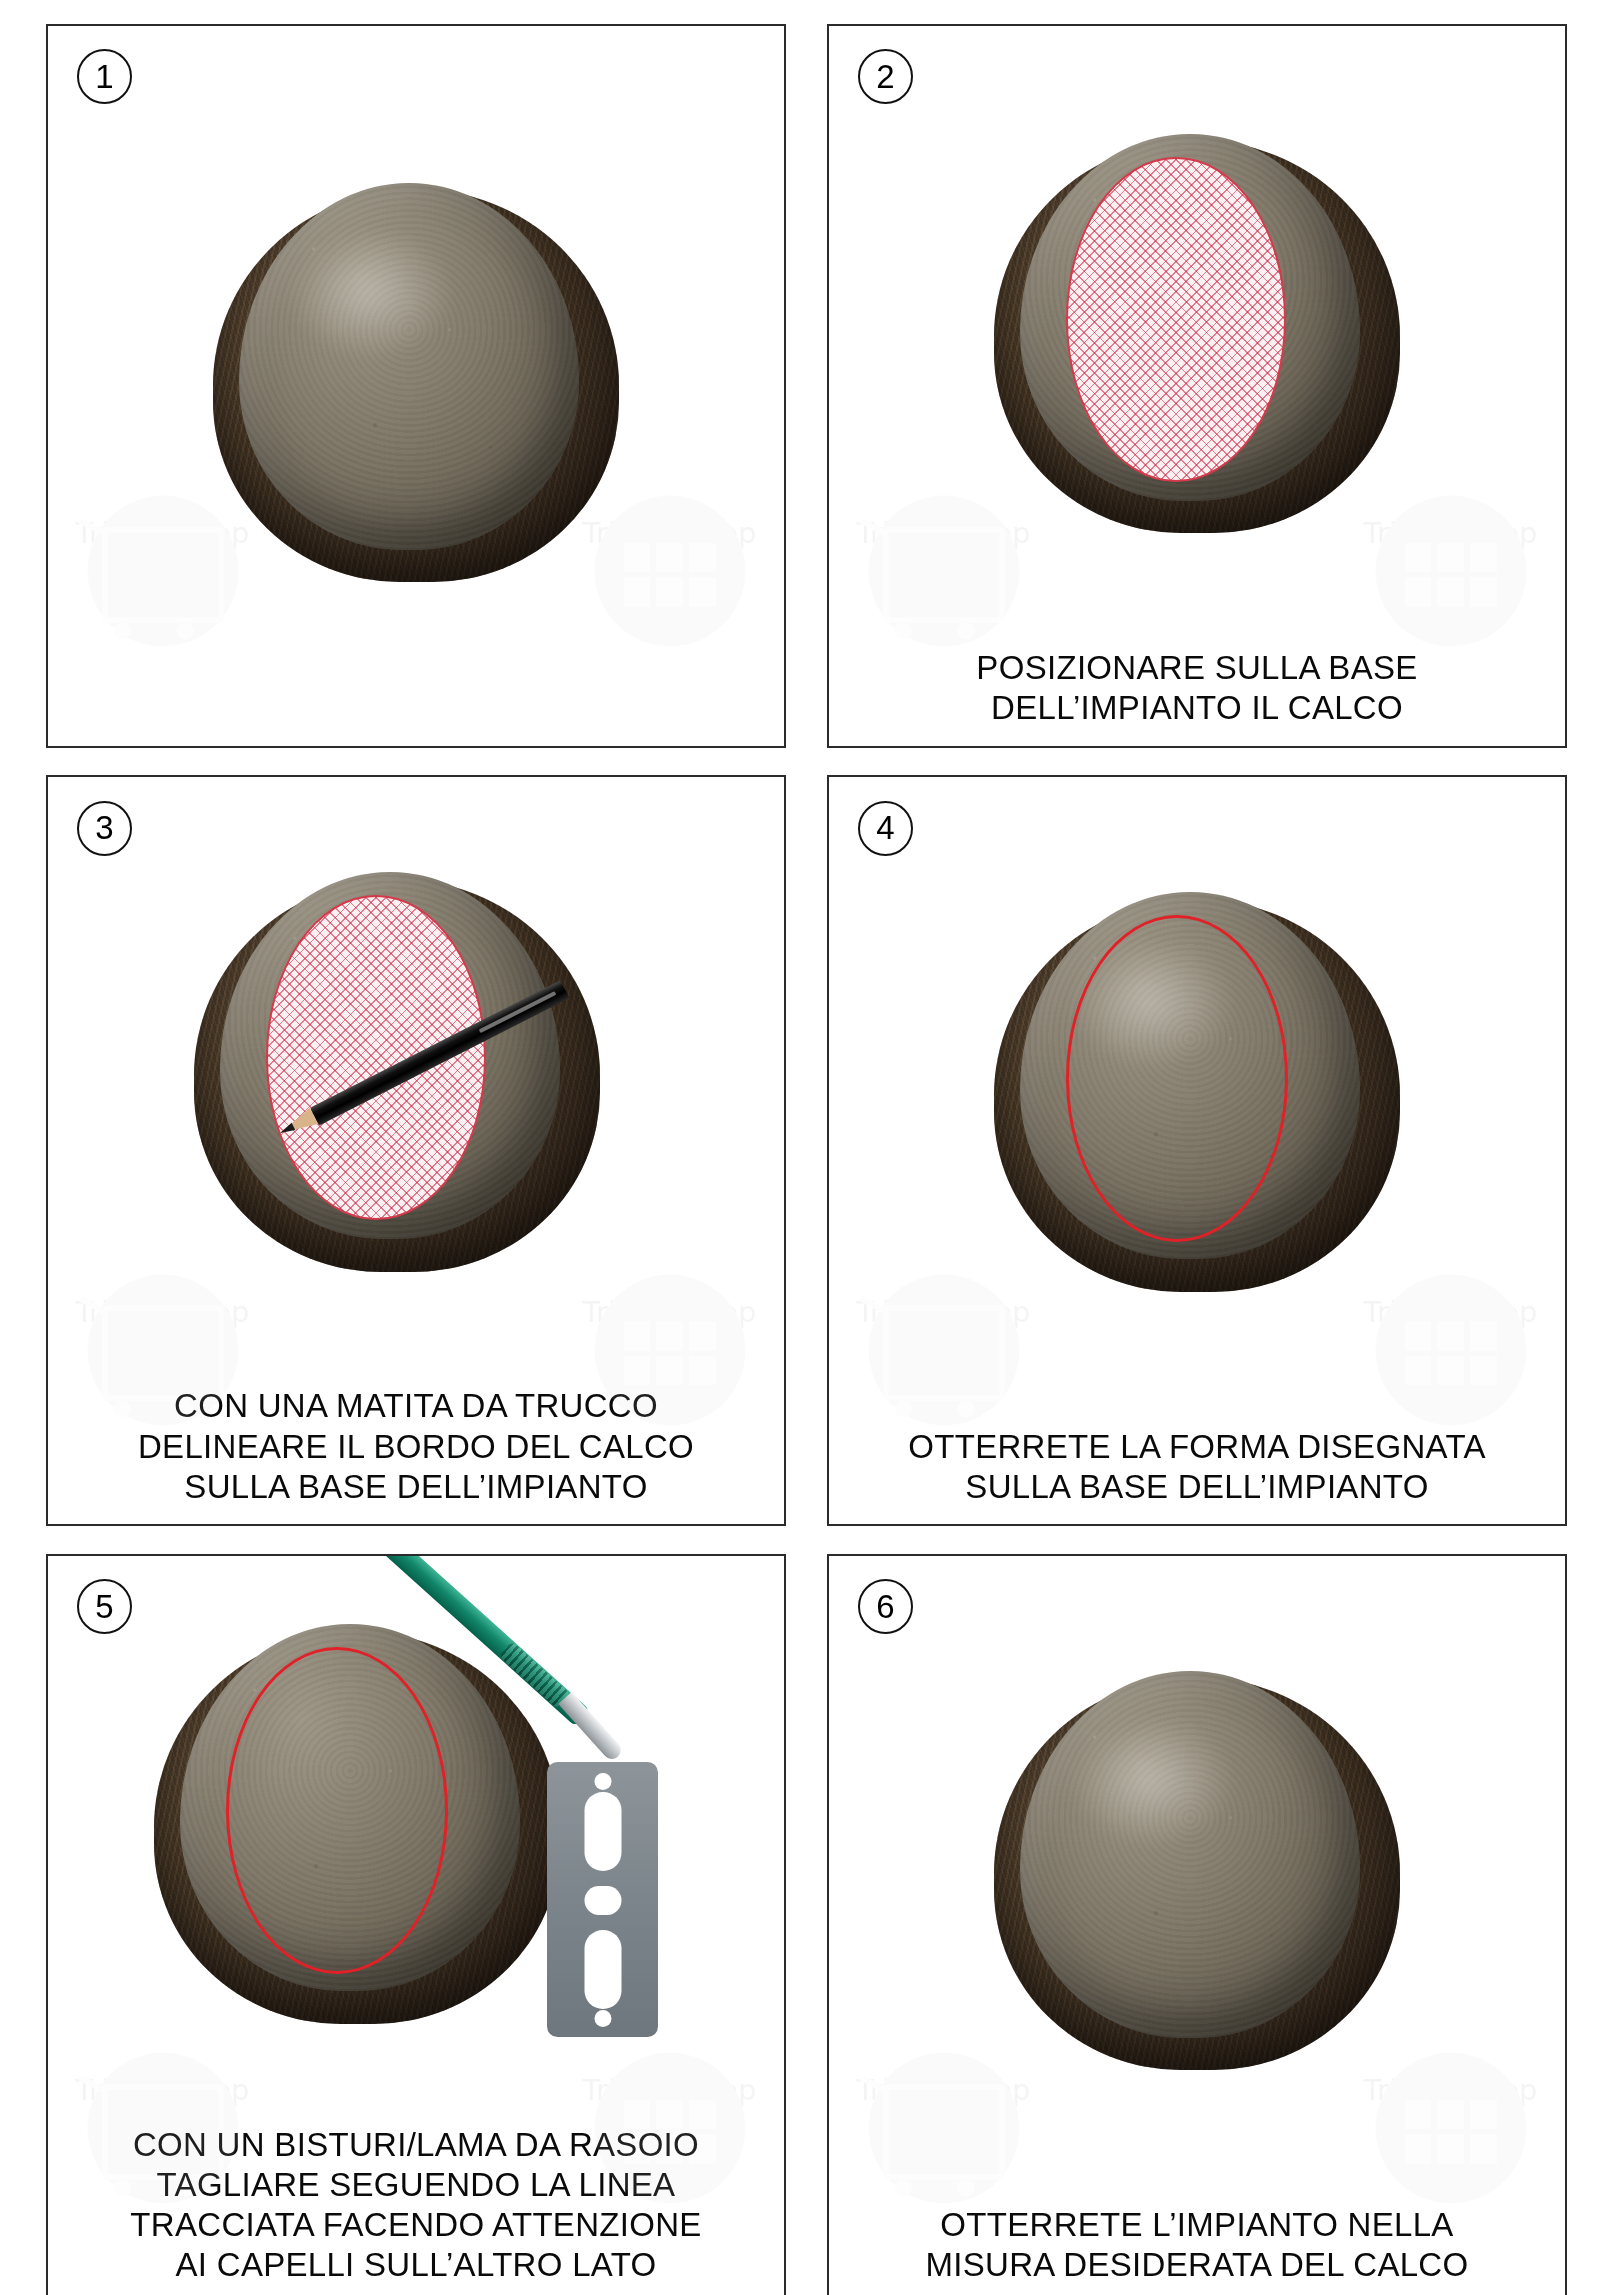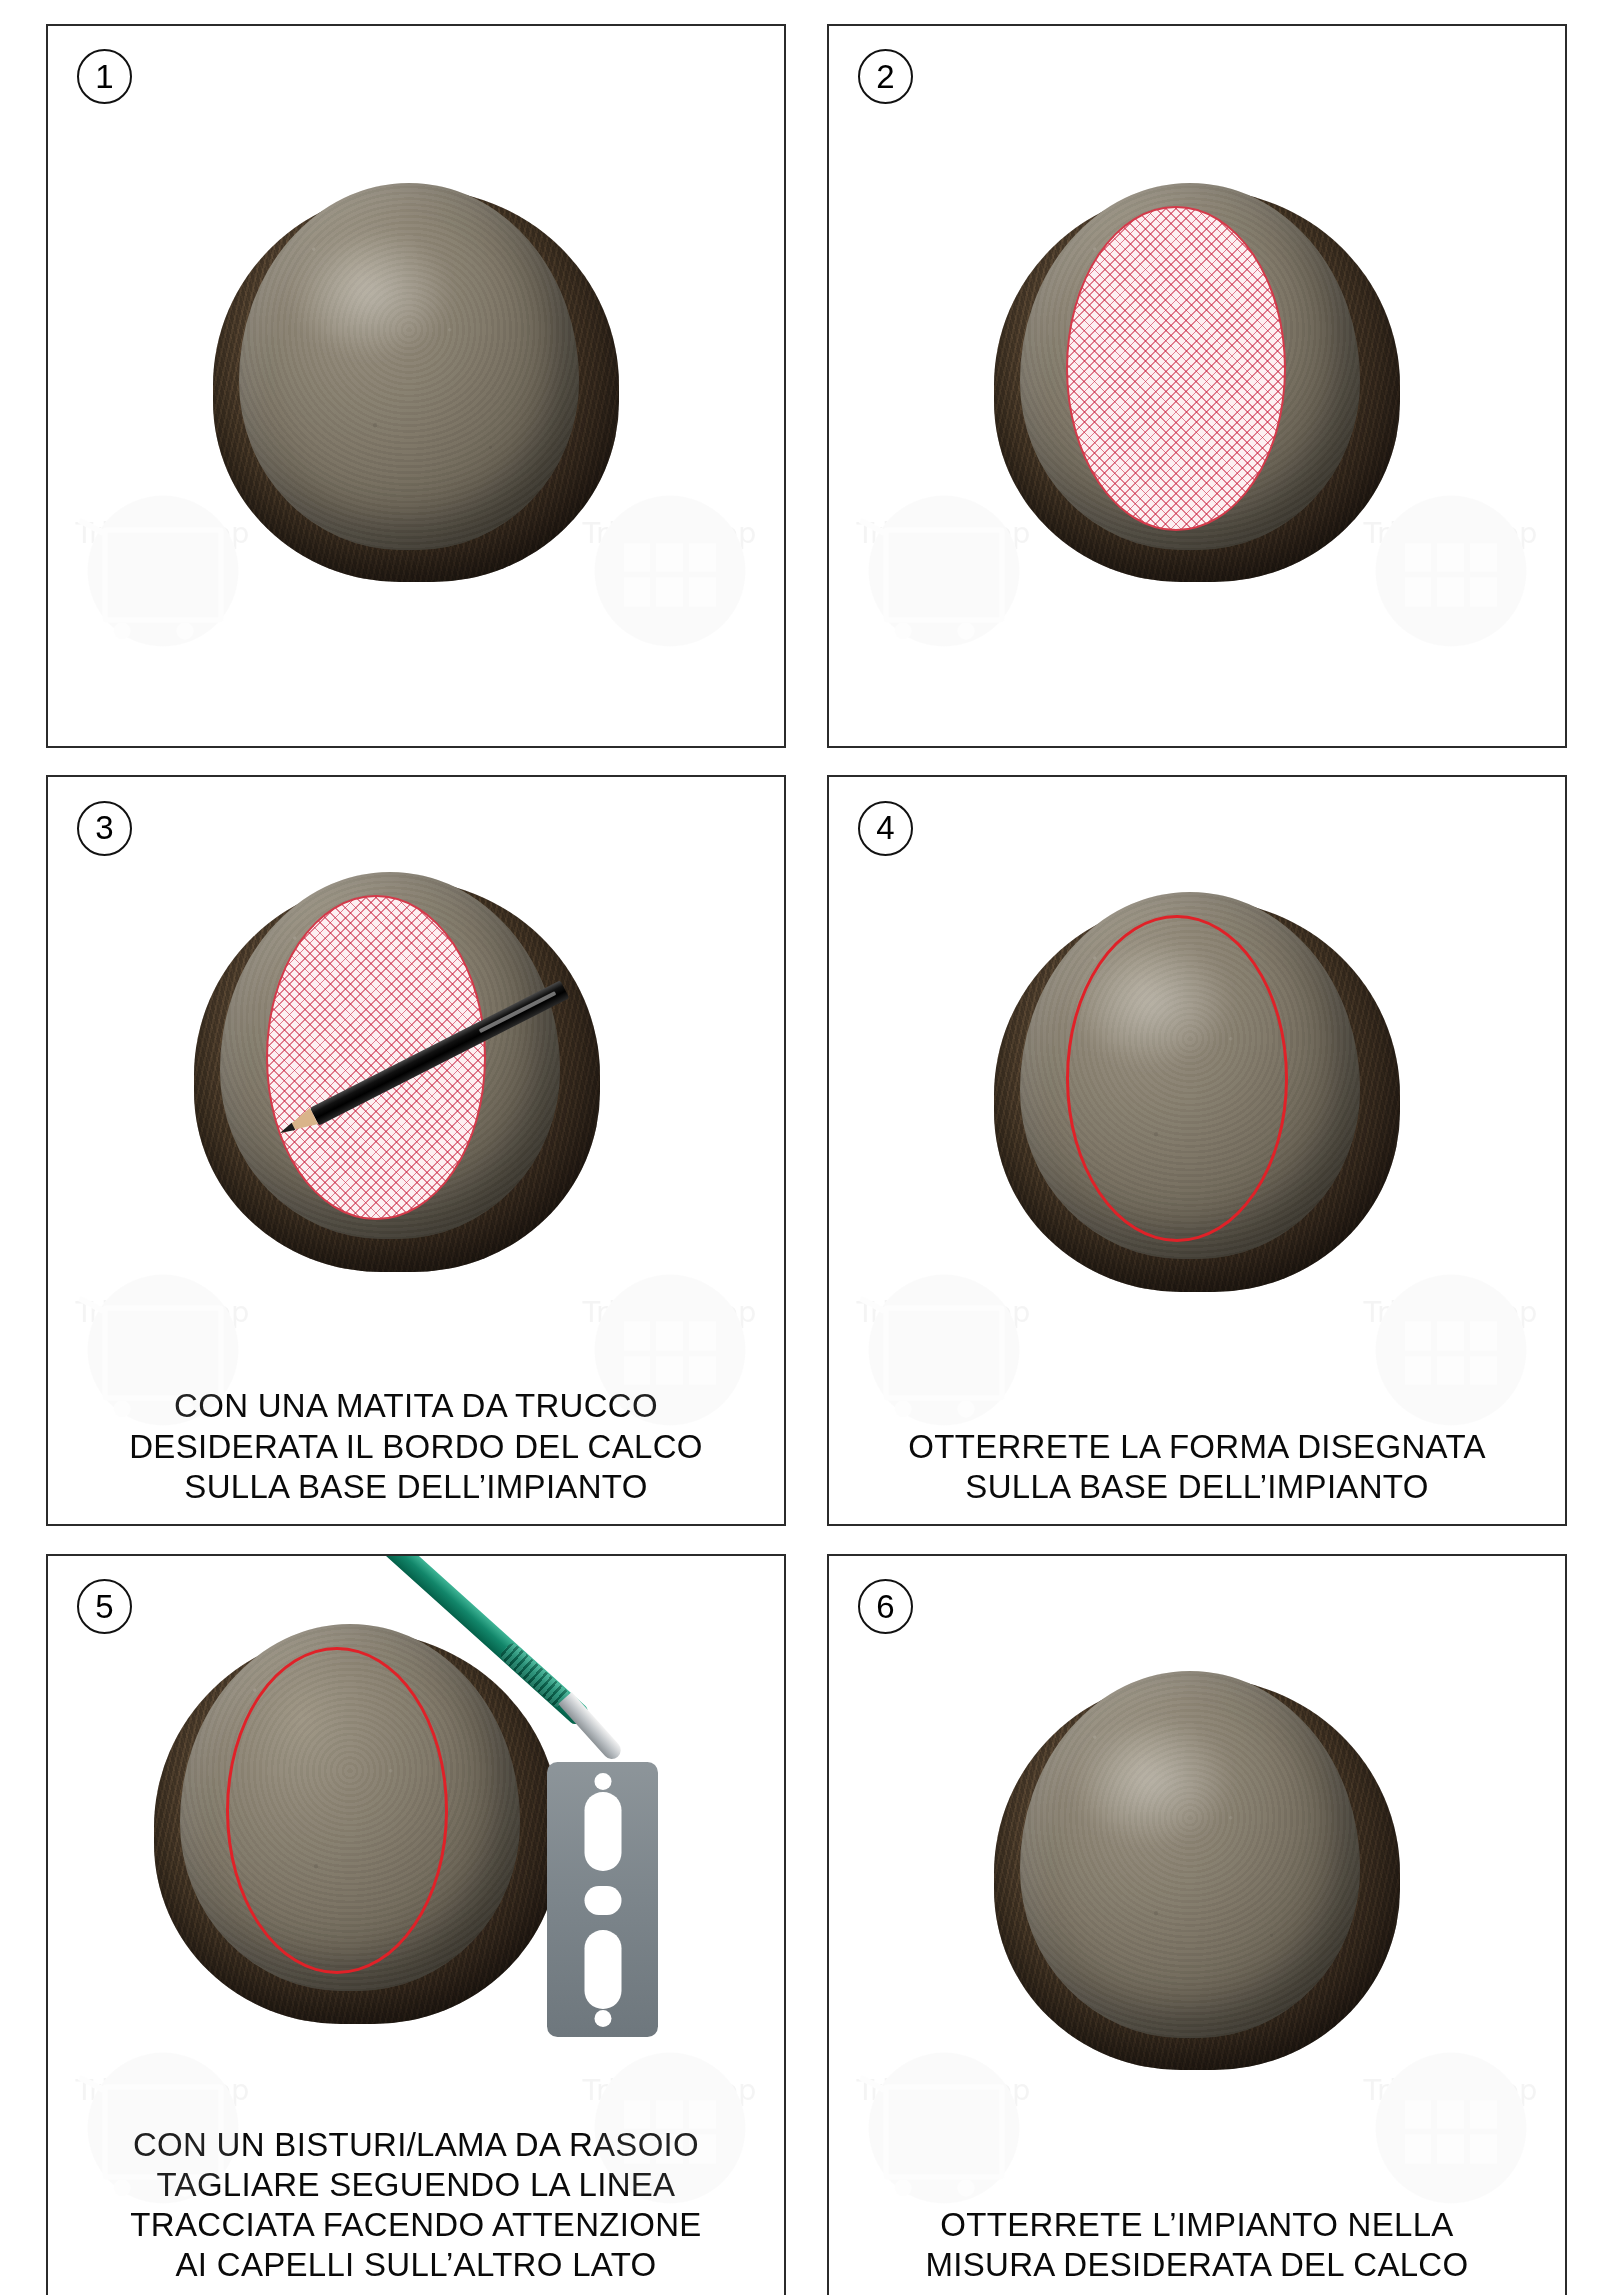--- a/index.html
+++ b/index.html
@@ -377,20 +377,22 @@
       <div class="badge">2</div>
       <div class="stage">
         <div class="head" style="width:458px;height:419px;">
           <div class="hair" style="left:26px;top:13px;width:406px;height:393px;"></div>
           <div class="hair-strands" style="left:26px;top:13px;width:406px;height:393px;"></div>
           <div class="base" style="left:52px;top:6.5px;width:340px;height:367px;"></div>
           <div class="base-speckle" style="left:52px;top:6.5px;width:340px;height:367px;"></div>
           <div class="mold" style="left:98px;top:29.5px;width:216px;height:321px;"></div>
         </div>
       </div>
+      <div class="caption">POSIZIONARE SULLA BASE
+DELL’IMPIANTO IL CALCO</div>
       <div class="watermark">
         <div class="wm-left">
           <div class="wm-text">TricoAeshop</div>
           <div class="wm-circle"></div>
           <div class="wm-cart"></div>
         </div>
         <div class="wm-right">
           <div class="wm-text">TricoAeshop</div>
           <div class="wm-circle"></div>
           <div class="wm-grid">
@@ -415,21 +417,21 @@
           <div class="base-speckle" style="left:52px;top:6.5px;width:340px;height:367px;"></div>
           <div class="mold" style="left:98px;top:29.5px;width:216px;height:321px;"></div>
           <div class="pencil" style="left:131px;top:177px;width:281px;height:19.6px;transform:rotate(-27deg);">
             <div class="body"></div>
             <div class="tipwood"></div>
             <div class="tiplead"></div>
           </div>
         </div>
       </div>
       <div class="caption">CON UNA MATITA DA TRUCCO
-DESIDERATA IL BORDO DEL CALCO
+DELINEARE IL BORDO DEL CALCO
 SULLA BASE DELL’IMPIANTO</div>
       <div class="watermark">
         <div class="wm-left">
           <div class="wm-text">TricoAeshop</div>
           <div class="wm-circle"></div>
           <div class="wm-cart"></div>
         </div>
         <div class="wm-right">
           <div class="wm-text">TricoAeshop</div>
           <div class="wm-circle"></div>

